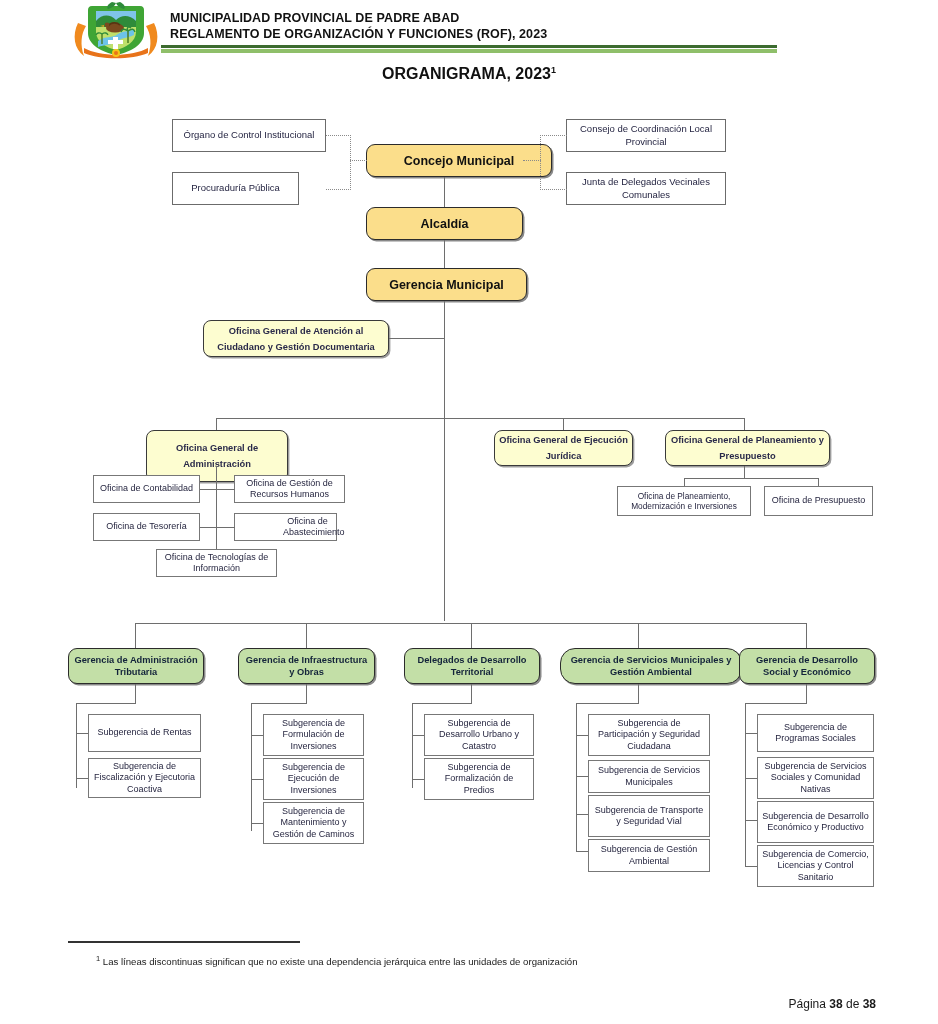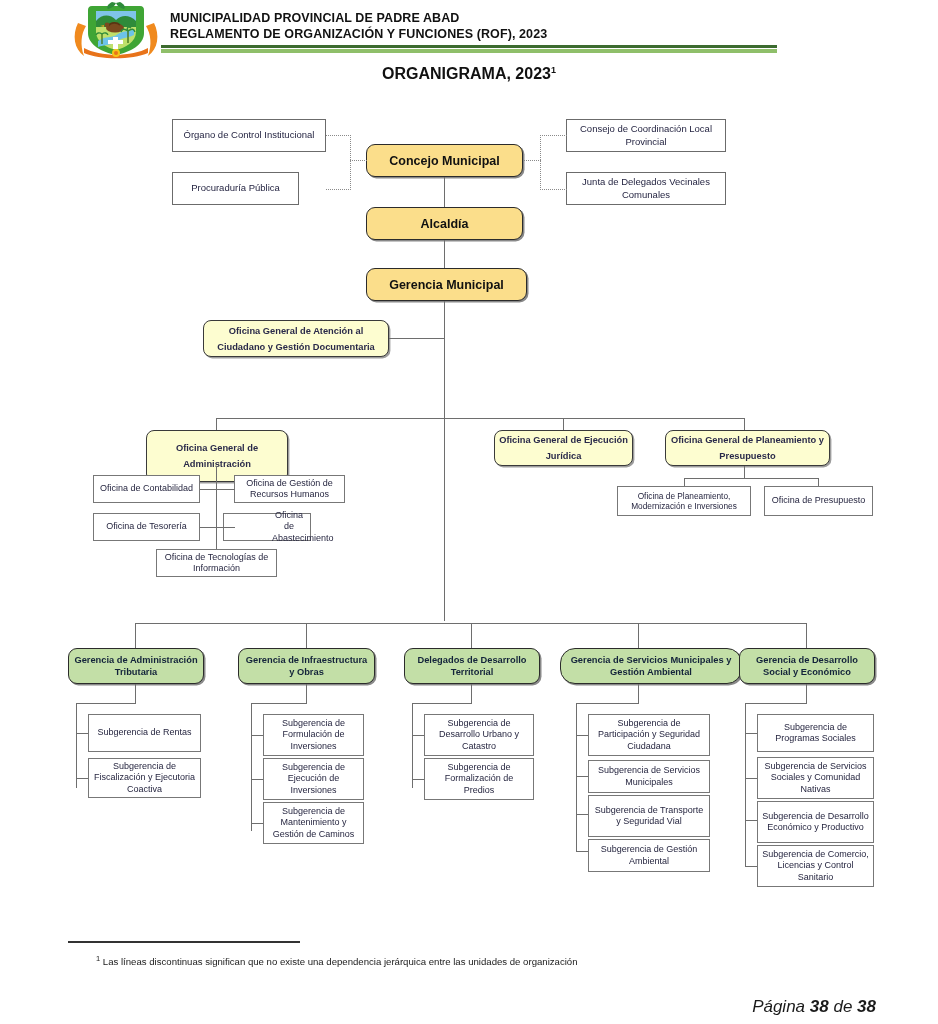--- a/index.html
+++ b/index.html
@@ -86,21 +86,21 @@
 
   
   #footnote-rule { position:absolute; left:68px; top:941px; width:232px; height:1.6px; background:#333; }
   #footnote {
     position:absolute; left:96px; top:952px; width:760px;
     font-size:9.6px; color:#1a1a1a; line-height:13px;
   }
   #footnote sup { font-size:7.5px; }
   #page-number {
     position:absolute; right:62px; top:997px;
-    font-size:17px; color:#1a1a1a;font-style:italic;
+    font-size:12px; color:#1a1a1a;
   }
   #page-number b { font-weight:bold; }
 </style>
 </head>
 <body>
 
 <div id="doc-header">
 
   <svg id="crest" viewBox="0 0 96 58">
 
@@ -162,21 +162,21 @@
   </div>
 
   <div class="node plain-top" style="left:566px; top:119px; width:160px; height:33px;">
     <span>Consejo de Coordinación Local Provincial</span>
   </div>
 
   <div class="node plain-top" style="left:566px; top:172px; width:160px; height:33px;">
     <span>Junta de Delegados Vecinales Comunales</span>
   </div>
 
-  <div class="node gold" style="left:366px; top:144px; width:157px; height:33px;">
+  <div class="node gold" style="left:366px; top:144px; width:186px; height:33px;">
     <span>Concejo Municipal</span>
   </div>
 
   <div class="node gold" style="left:366px; top:207px; width:157px; height:33px;">
     <span>Alcaldía</span>
   </div>
 
   <div class="node gold" style="left:366px; top:268px; width:161px; height:33px;">
     <span>Gerencia Municipal</span>
   </div>
@@ -228,21 +228,21 @@
   <div class="node plain" style="left:234px; top:475px; width:111px; height:28px;">
     <span>Oficina de Gestión de Recursos Humanos</span>
   </div>
   <div class="ln h" style="left:216px; top:489px; width:19px;"></div>
 
   <div class="node plain" style="left:93px; top:513px; width:107px; height:28px;">
     <span>Oficina de Tesorería</span>
   </div>
   <div class="ln h" style="left:200px; top:527px; width:17px;"></div>
 
-  <div class="node plain" style="left:223px; top:513px; width:88px; height:28px;padding-left:48px;">
+  <div class="node plain" style="left:234px; top:513px; width:103px; height:28px;padding-left:48px;">
     <span>Oficina de Abastecimiento</span>
   </div>
   <div class="ln h" style="left:216px; top:527px; width:19px;"></div>
 
   <div class="node plain" style="left:156px; top:549px; width:121px; height:28px;">
     <span>Oficina de Tecnologías de Información</span>
   </div>
 
   <div class="ln v" style="left:744px; top:466px; height:12px;"></div>
   <div class="ln h" style="left:684px; top:478px; width:134px;"></div>

